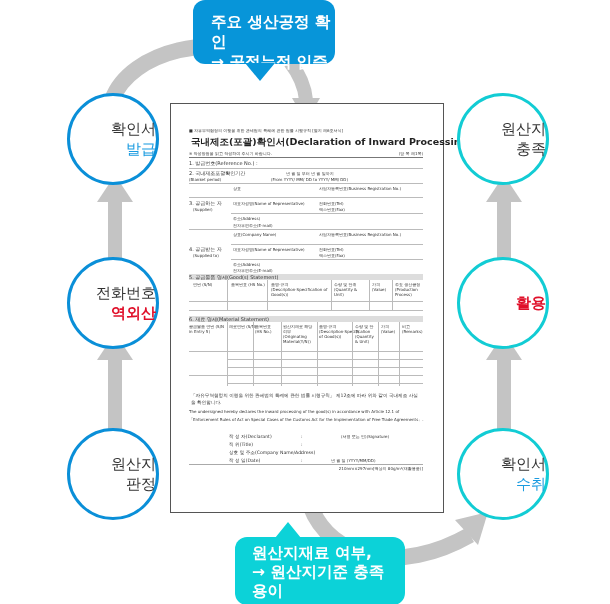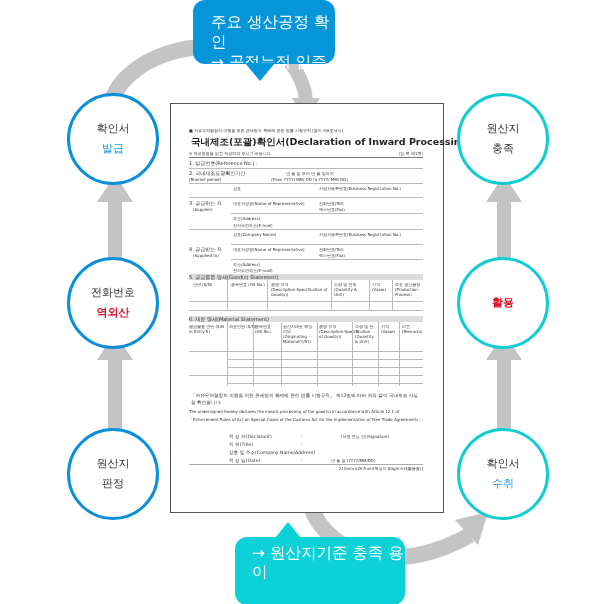--- a/index.html
+++ b/index.html
@@ -2,27 +2,27 @@
 <html><head>
 <meta charset="utf-8">
 <style>
   html, body { margin:0; padding:0; background:#ffffff; }
   body { width:610px; height:604px; position:relative; overflow:hidden;
          font-family:"DejaVu Sans", "Liberation Sans", sans-serif; color:#333; }
   .abs { position:absolute; }
   svg.arrows { position:absolute; left:0; top:0; width:610px; height:604px; }
   .circle { position:absolute; width:92px; height:92px; border-radius:50%;
             background:#fff; box-sizing:border-box; display:flex; flex-direction:column;
-            align-items:center; justify-content:center; text-align:center;
-            font-size:11px; line-height:20px; color:#333; }
+            align-items:flex-end; justify-content:center; text-align:center;
+            font-size:15px; line-height:20px; color:#333; }
   .circle.blue { border:3px solid #0a8fd8; }
   .circle.teal { border:3px solid #12ccd4; }
   .hl-blue { color:#1a9be0; }
   .hl-red { color:#e0102a; font-weight:bold; }
-  .bubble { position:absolute; border-radius:12px; color:#fff; font-weight:normal;
+  .bubble { position:absolute; border-radius:12px; color:#fff; font-weight:bold;
             font-size:15.5px; line-height:20px; box-sizing:border-box; }
   .bubble.top { left:193px; top:0; width:142px; height:64px; background:#0795d9;
                 padding:12px 0 0 18px; width:142px; }
   .bubble.bottom { left:235px; top:537px; width:170px; height:68px; background:#0cd2d8;
                    padding:7px 0 0 17px; line-height:19px; }
   .doc { position:absolute; left:170px; top:103px; width:274px; height:410px;
          border:1.5px solid #555; background:#fff; box-sizing:border-box; }
   .doc .line { position:absolute; font-size:4px; line-height:5px; color:#333; white-space:nowrap; font-family:"DejaVu Sans", sans-serif;}
   .doc .title { position:absolute; left:20px; top:32px; font-size:9.5px; font-weight:bold; color:#222; white-space:nowrap; font-family:"DejaVu Sans", sans-serif;}
   .doc .hr { position:absolute; left:18px; right:20px; height:0; border-top:0.6px solid #bbb; }
@@ -153,20 +153,21 @@
   <div>→ 공정누적 입증 용이</div>
 </div>
 <svg class="abs" style="left:245px;top:63px;" width="30" height="18">
   <polygon points="0,0 30,0 15,18" fill="#0795d9"></polygon>
 </svg>
 
 <svg class="abs" style="left:275px;top:522px;" width="26" height="16">
   <polygon points="0,16 26,16 13,0" fill="#0cd2d8"></polygon>
 </svg>
 <div class="bubble bottom">
+  <div>원산지재료 여부,</div>
   <div>→ 원산지기준 충족 용이</div>
 </div>
 
 <div class="circle blue" style="left:67px;top:93px;">
   <span>확인서</span>
   <span class="hl-blue">발급</span>
 </div>
 <div class="circle blue" style="left:67px;top:257px;">
   <span>전화번호</span>
   <span class="hl-red">역외산</span>

